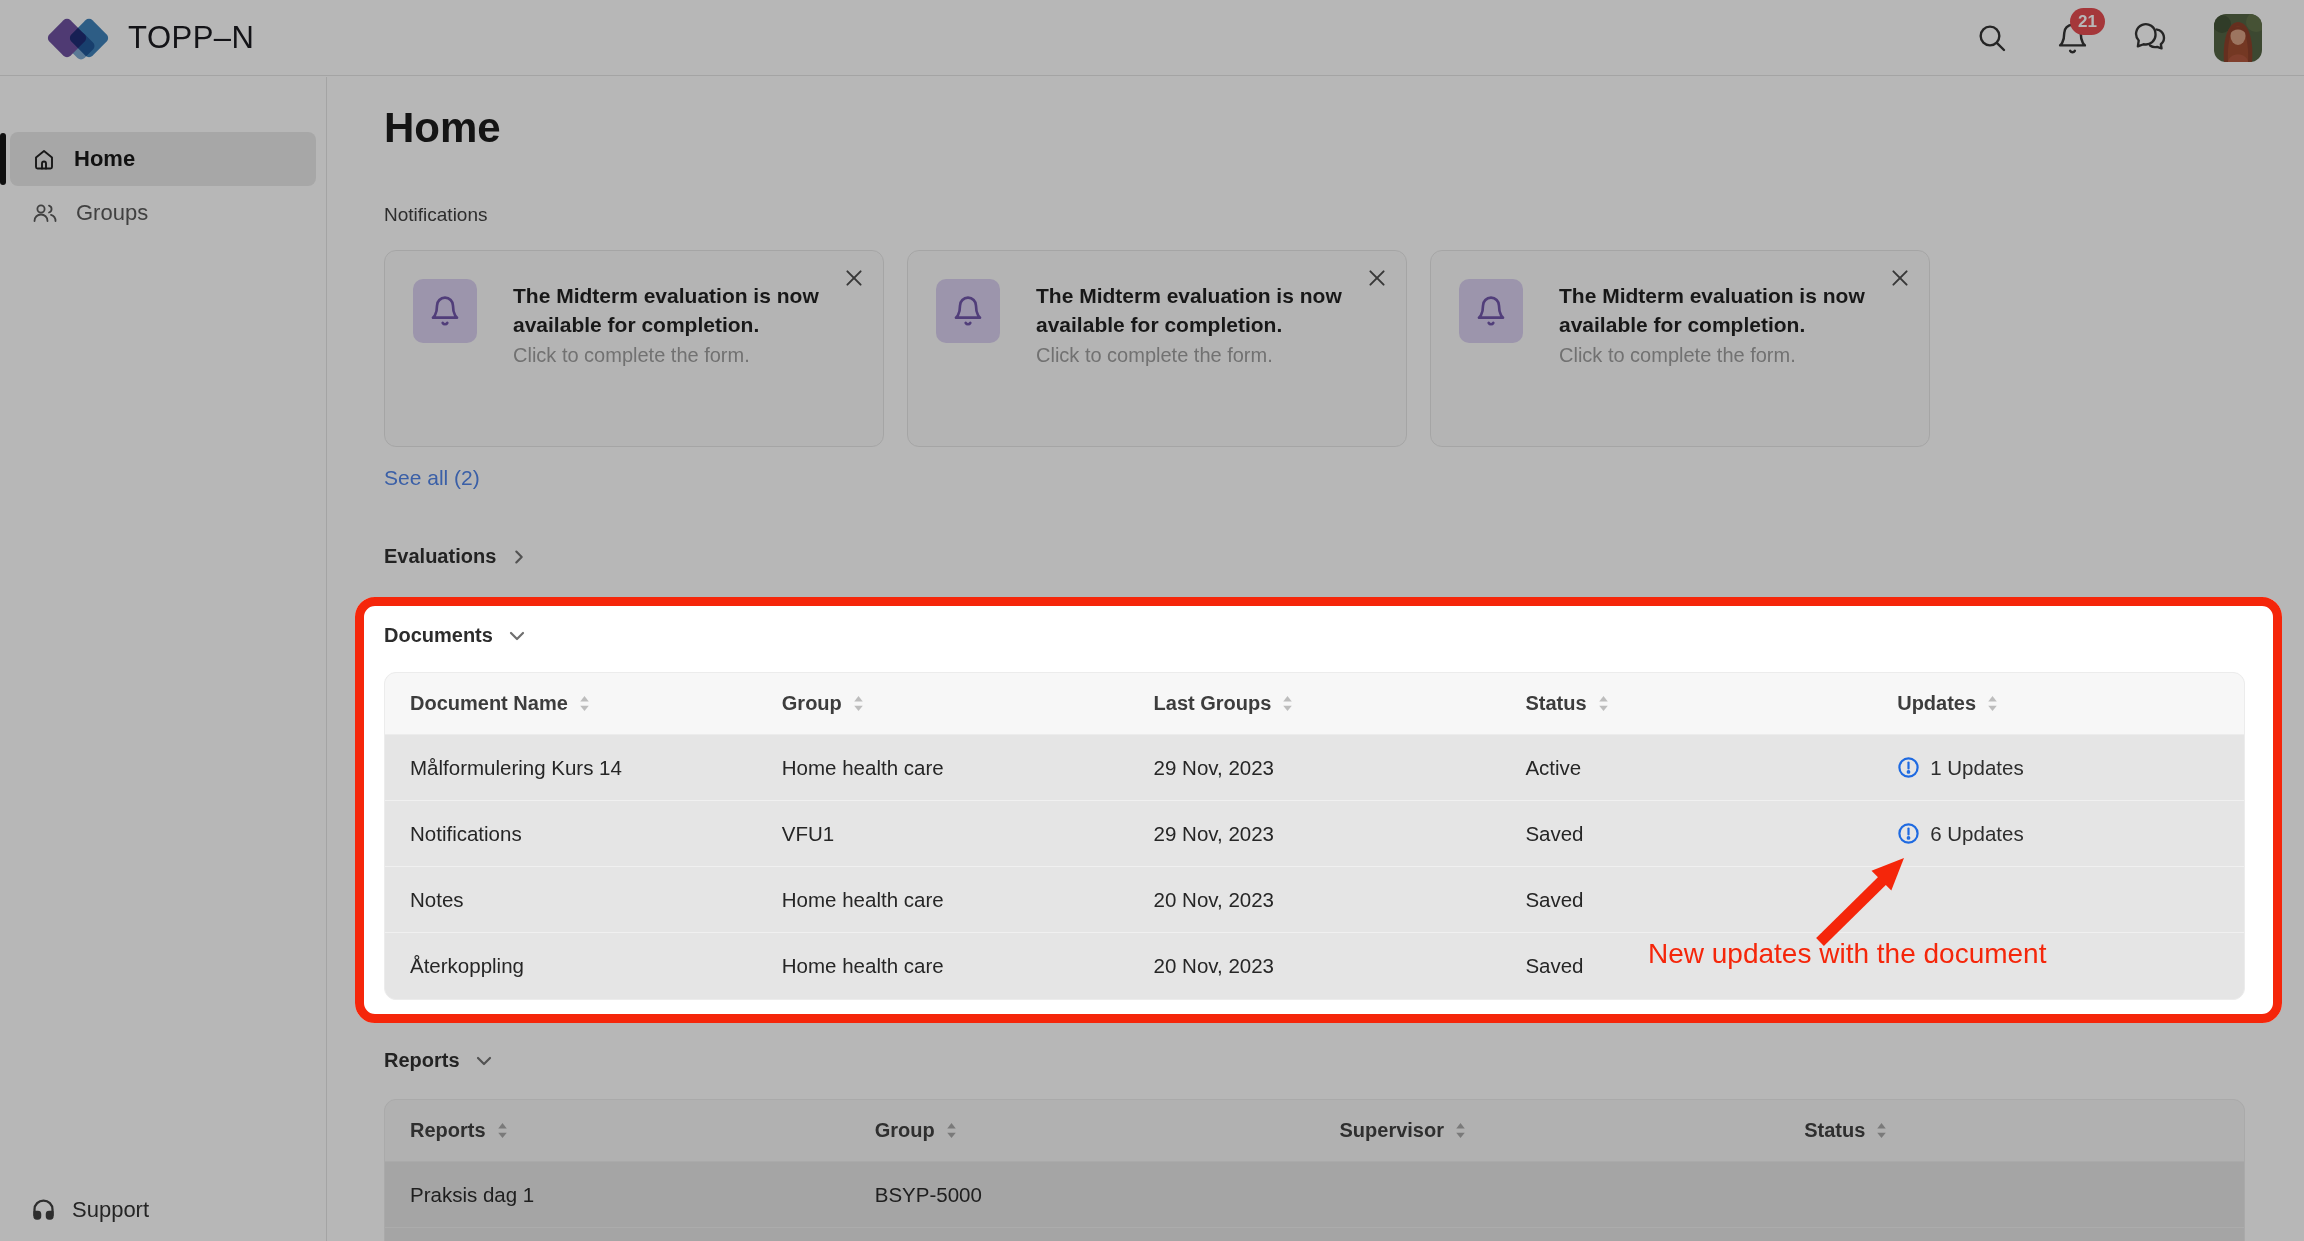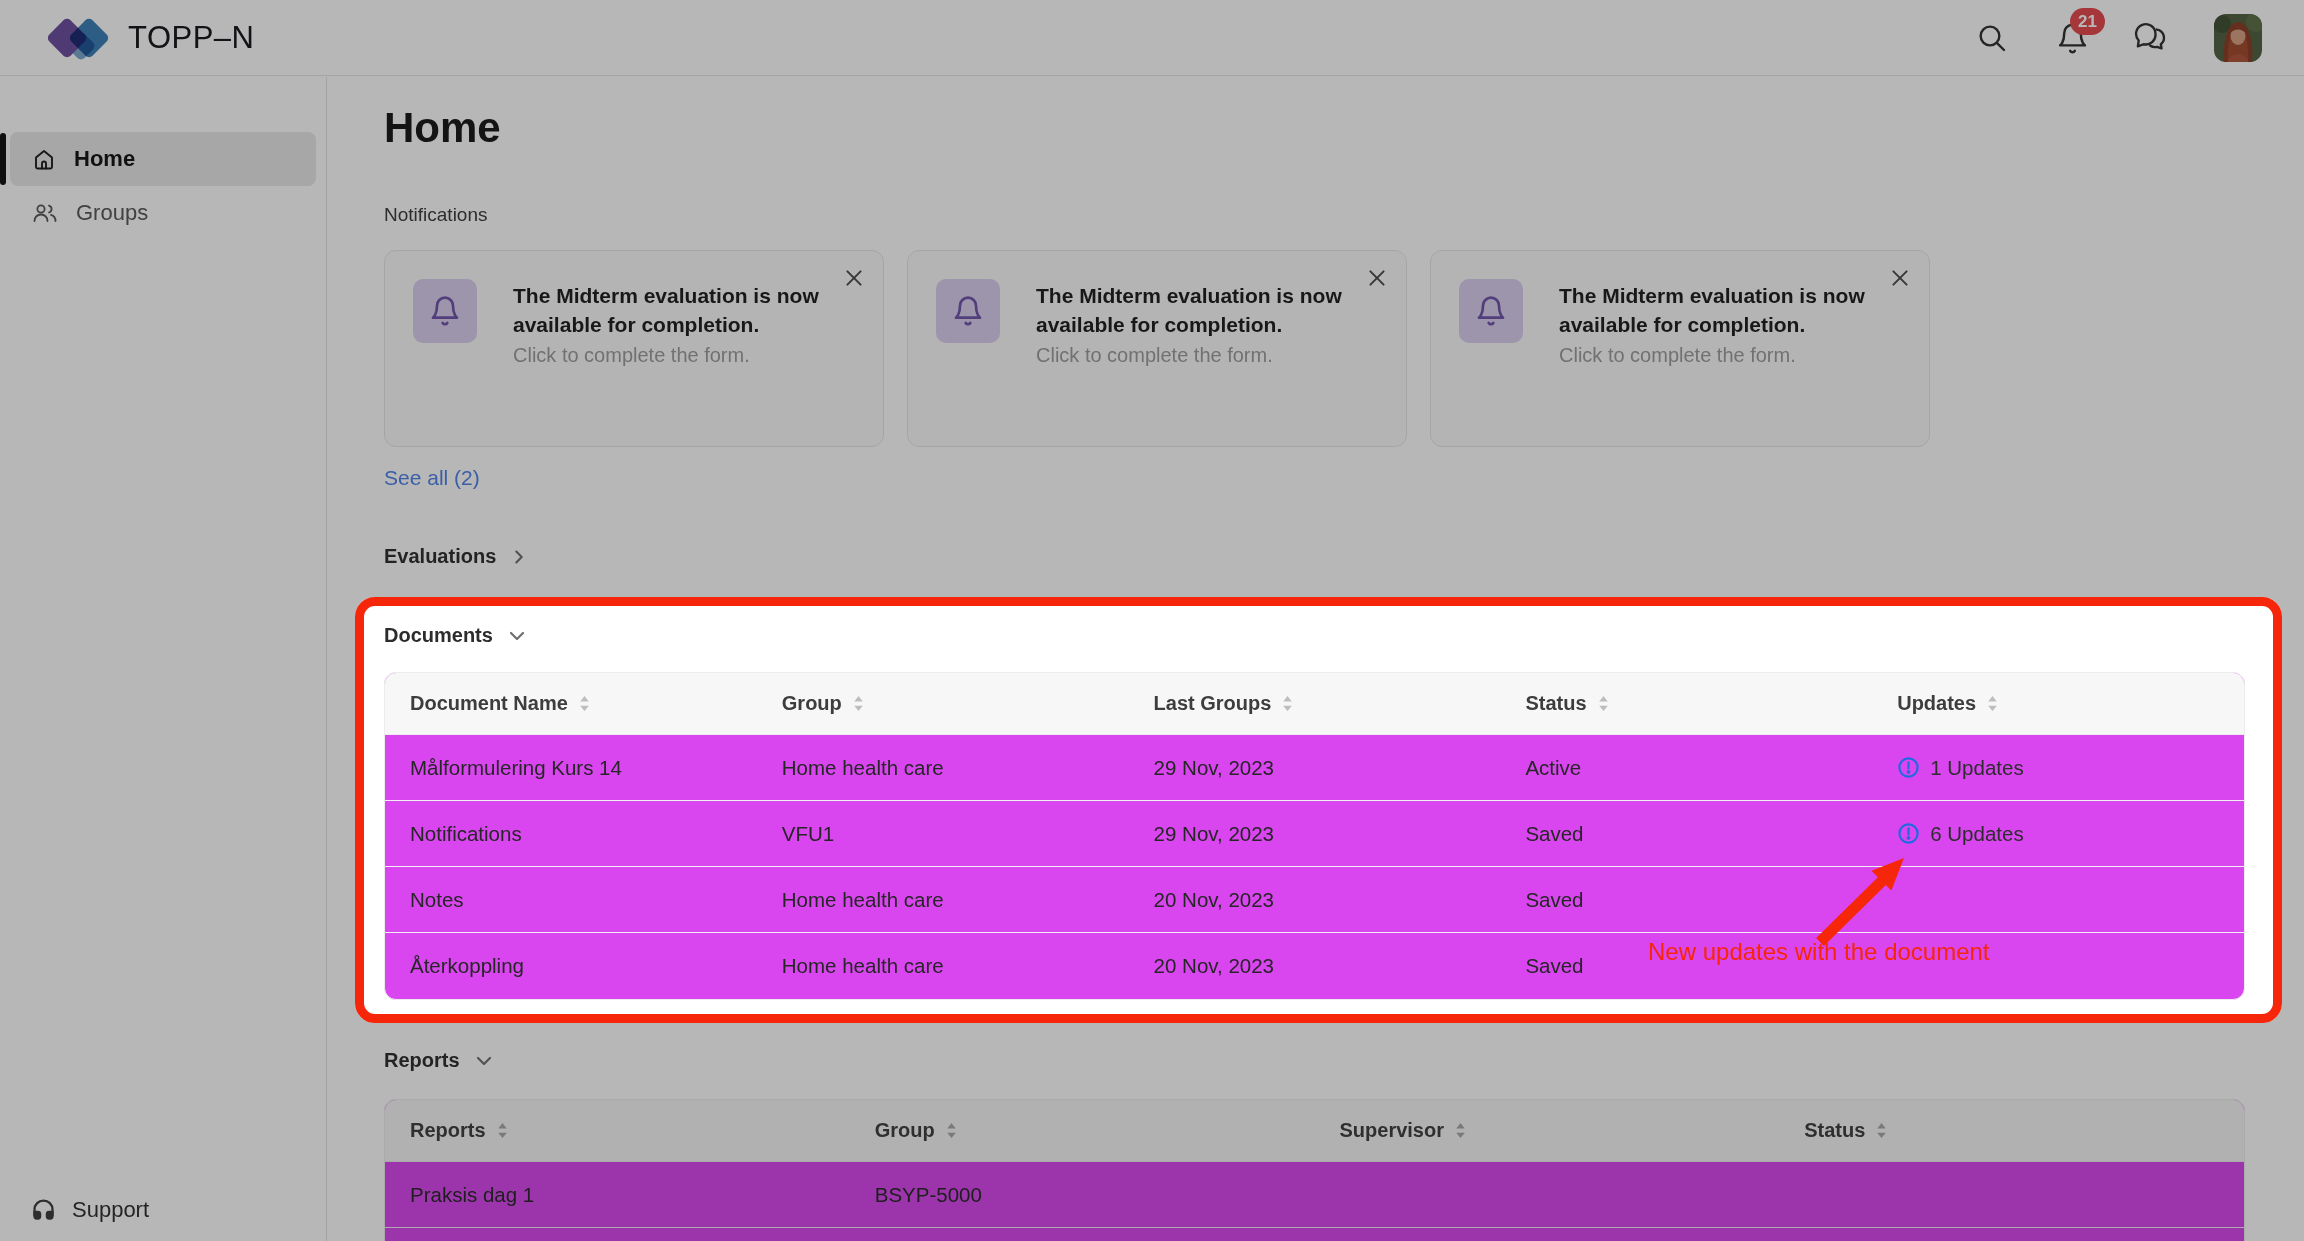--- a/index.html
+++ b/index.html
@@ -50,39 +50,39 @@
   .card-title { font-size:21px; font-weight:600; color:#1c1c1c; line-height:29px; }
   .card-sub { margin-top:5px; font-size:20px; color:#9b9b9b; }
   .card-close { position:absolute; top:16px; right:18px; cursor:pointer; }
   .see-all { left:384px; top:466px; font-size:21px; color:#4d82e8; cursor:pointer; }
   .section-head { display:flex; align-items:center; gap:14px; font-size:20px; font-weight:600; color:#2c2c2c; cursor:pointer; }
   #evaluations { left:384px; top:545px; }
   #documents-label { left:384px; top:624px; }
   #reports-label { left:384px; top:1049px; }
 
   
-  .table { position:absolute; left:384px; width:1861px; background:#d946ef;
+  .table { position:absolute; left:384px; width:1861px; background:#e5e5e5;
     border:1px solid #ececec; border-radius:12px; overflow:hidden; }
   #doc-table { top:672px; }
   #rep-table { top:1099px; }
   .thead { display:flex; background:#f7f7f7; height:62px; align-items:center; border-bottom:1px solid #ececec; }
   .th { display:flex; align-items:center; gap:10px; padding-left:25px; font-size:20px; font-weight:600; color:#3d3d3d; cursor:pointer; }
   .tr { display:flex; height:66px; align-items:center; border-bottom:1px solid #f0f0f0; font-size:20.5px; color:#262626; cursor:pointer; }
   .tr.last { border-bottom:none; }
   .td { padding-left:25px; display:flex; align-items:center; gap:10px; }
   .c5 .th, .c5 .td { width:20%; }
   .c4 .th, .c4 .td { width:25%; }
   .action-link { display:flex; align-items:center; gap:10px; color:#2d2d2d; cursor:pointer; }
   .sup-avatar { width:44px; height:44px; border-radius:50%; overflow:hidden; margin-top:4px; }
 
   
   .dim-hole { position:absolute; left:355px; top:597px; width:1927px; height:426px;
     border:9px solid #f5260a; border-radius:20px;
     box-shadow:0 0 0 3000px rgba(18,18,18,0.30); z-index:40; pointer-events:none; }
-  .annot-text { position:absolute; left:1648px; top:938px; font-size:24px; color:#f5260a; z-index:60; }
+  .annot-text { position:absolute; left:1648px; top:938px; font-size:28px; color:#f5260a; z-index:60; }
   .annot-arrow { position:absolute; left:1790px; top:838px; z-index:60; pointer-events:none; }
 
   svg { display:block; }
 </style>
 </head>
 <body>
 
 <div class="header">
   <div class="brand">
     <div class="logo">

